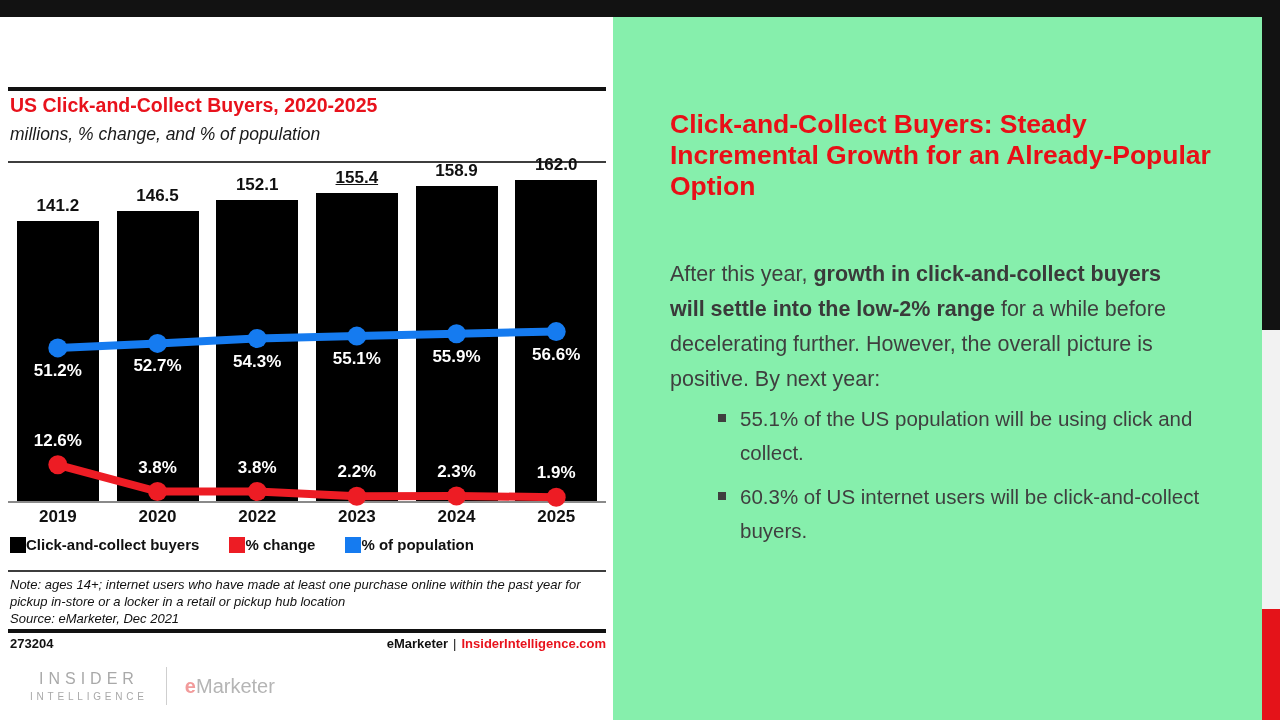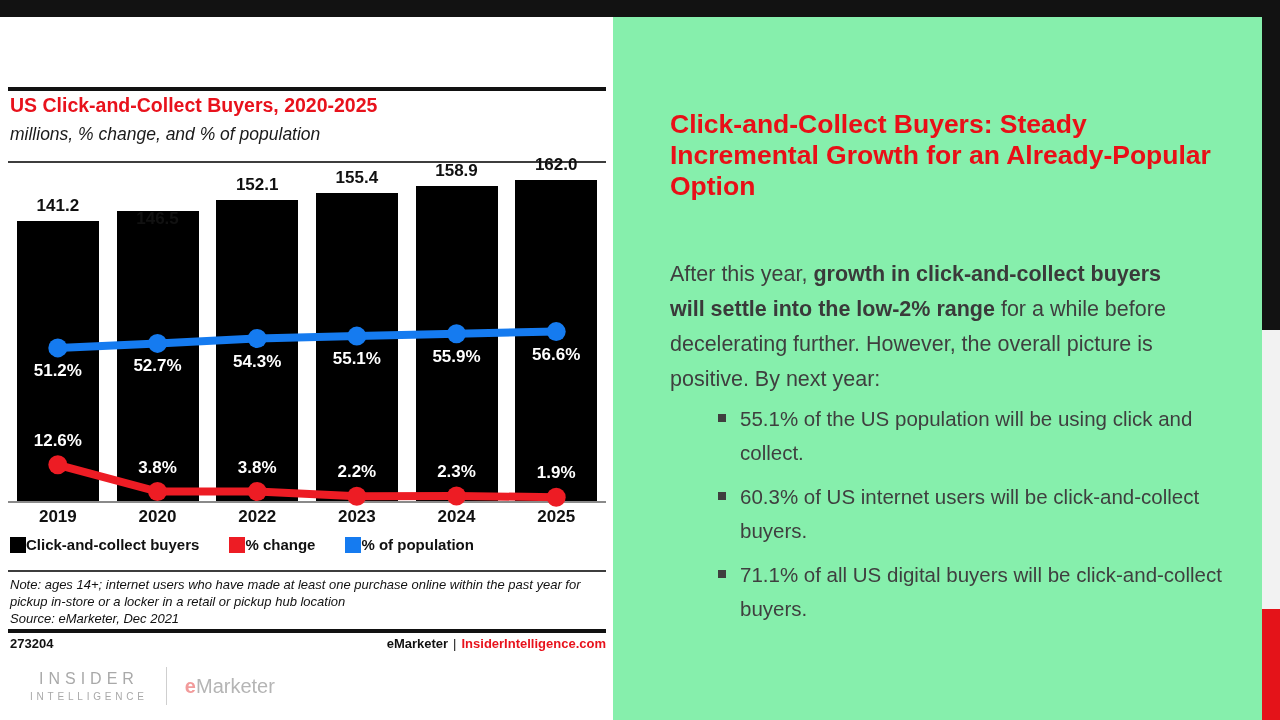--- a/index.html
+++ b/index.html
@@ -83,25 +83,25 @@
     <div class="chart-card">
       <div class="rule-thick rt1"></div>
       <div class="card-title">US Click-and-Collect Buyers, 2020-2025</div>
       <div class="card-subtitle">millions, % change, and % of population</div>
       <div class="rule-thin rn1"></div>
 
       <div class="plot">
           <div class="bar" style="left: 8.83333px; height: 279.9px;"></div>
           <div class="bar-label" style="left: 4.83333px; top: 31.1px;">141.2</div>
           <div class="bar" style="left: 108.5px; height: 290.4px;"></div>
-          <div class="bar-label" style="left: 104.5px; top: 20.6px; margin-top: 23px;">146.5</div>
+          <div class="bar-label" style="left: 104.5px; top: 20.6px;">146.5</div>
           <div class="bar" style="left: 208.167px; height: 301.5px;"></div>
           <div class="bar-label" style="left: 204.167px; top: 9.5px;">152.1</div>
           <div class="bar" style="left: 307.833px; height: 308.1px;"></div>
-          <div class="bar-label" style="left: 303.833px; top: 2.9px;">155.4</div>
+          <div class="bar-label" style="left: 303.833px; top: 2.9px; text-decoration: underline;">155.4</div>
           <div class="bar" style="left: 407.5px; height: 315px;"></div>
           <div class="bar-label" style="left: 403.5px; top: -4px;">158.9</div>
           <div class="bar" style="left: 507.167px; height: 321.1px;"></div>
           <div class="bar-label" style="left: 503.167px; top: -10.1px;">162.0</div>
           <svg width="598" height="350">
             <polyline points="49.8,299.8 149.5,326.5 249.2,326.5 348.8,331.3 448.5,331.0 548.2,332.2" fill="none" stroke="#ED1C24" stroke-width="8"></polyline>
             <circle cx="49.8" cy="299.8" r="9.5" fill="#ED1C24"></circle>
             <circle cx="149.5" cy="326.5" r="9.5" fill="#ED1C24"></circle>
             <circle cx="249.2" cy="326.5" r="9.5" fill="#ED1C24"></circle>
             <circle cx="348.8" cy="331.3" r="9.5" fill="#ED1C24"></circle>
@@ -181,21 +181,20 @@
   </div>
 
   <div class="right-panel">
     <div class="r-title">Click-and-Collect Buyers: Steady Incremental Growth for an Already-Popular Option</div>
     <div class="r-para">
       <span>After this year, </span><b>growth in click-and-collect buyers will settle into the low-2% range</b><span> for a while before decelerating further. However, the overall picture is positive. By next year:</span>
     </div>
     <ul class="r-bullets">
       <li>55.1% of the US population will be using click and collect.</li>
       <li>60.3% of US internet users will be click-and-collect buyers.</li>
-      <li>71.1% of all US digital buyers will be click-and-collect buyers.</li>
     </ul>
   </div>
 
   <div class="edge-strip">
     <div class="edge-black"></div>
     <div class="edge-gray"></div>
     <div class="edge-red"></div>
   </div>
 
 </div>

